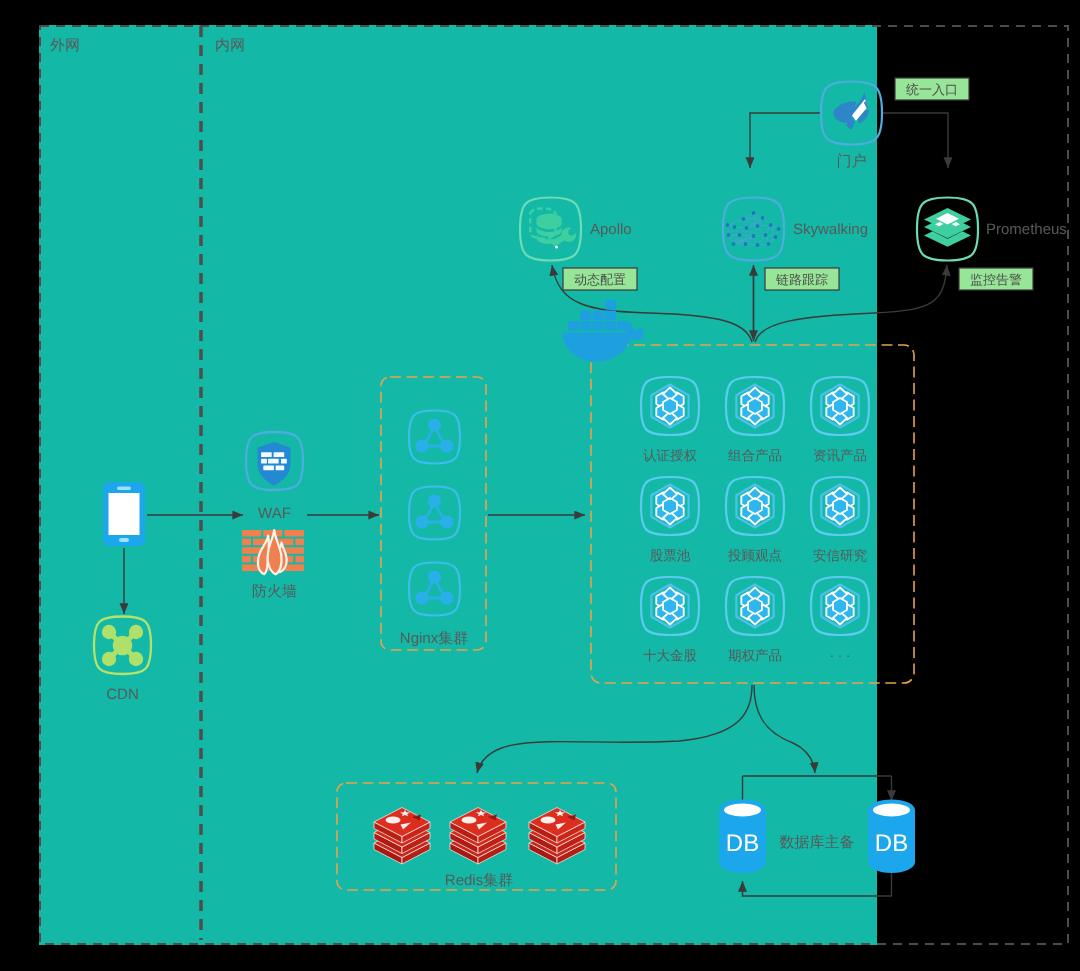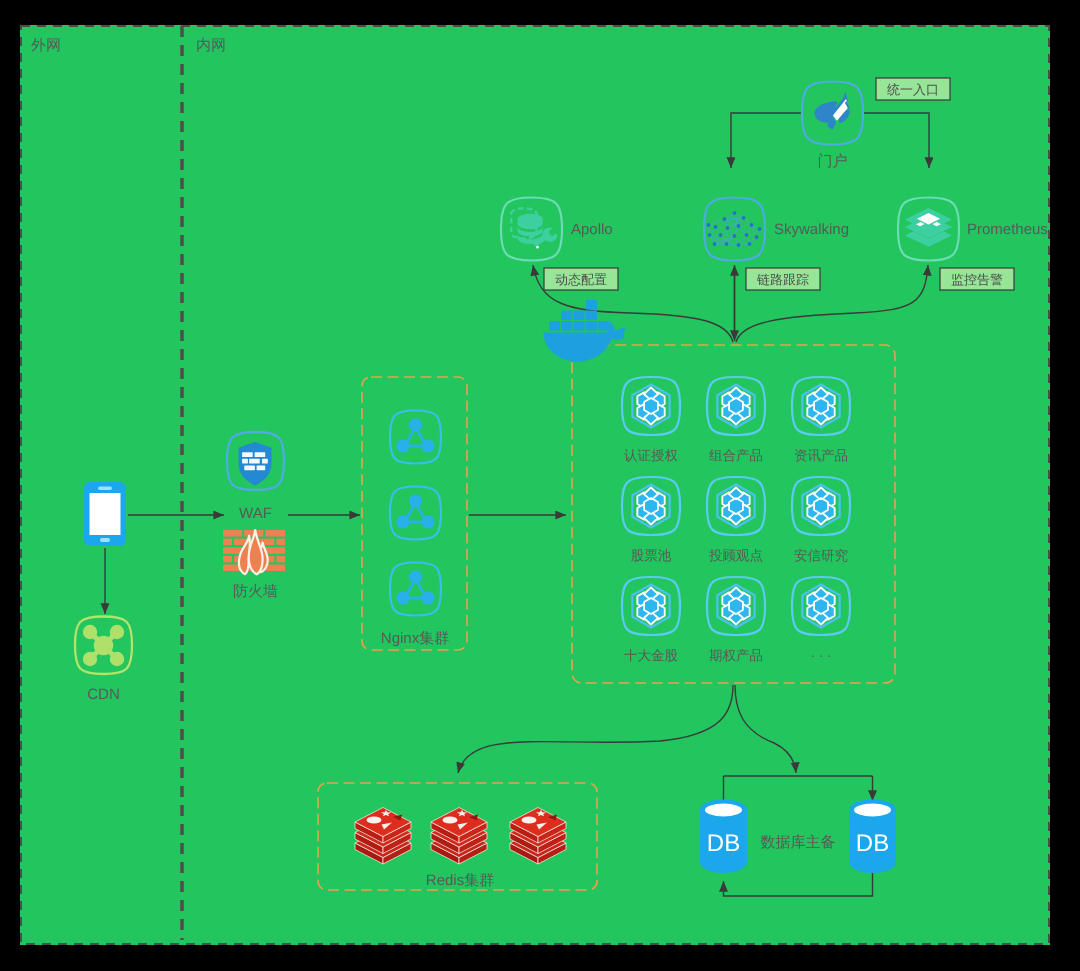--- a/index.html
+++ b/index.html
@@ -1,21 +1,21 @@
 <!DOCTYPE html>
 <html><head>
 <meta charset="utf-8">
 <title>System Architecture Diagram</title>
 <style>
   html,body{margin:0;padding:0;}
   body{width:1080px;height:971px;background:#000;overflow:hidden;
        -webkit-font-smoothing:antialiased;text-rendering:geometricPrecision;
        font-family:"Liberation Sans","DejaVu Sans",sans-serif;}
-  #canvas{position:absolute;left:20px;top:25px;width:1030px;height:920px;
-          background:#22c55e;}
+  #canvas{position:absolute;left:39px;top:25px;width:838px;height:920px;
+          background:#14b8a6;}
   svg.layer{position:absolute;left:0;top:0;width:1030px;height:920px;overflow:visible;}
   text{font-family:"Liberation Sans","DejaVu Sans",sans-serif;fill:#595959;}
   .zone-lbl{font-size:15px;}
   .node-lbl{font-size:15px;text-anchor:middle;}
   .node-lbl-l{font-size:15px;}
   .tag-lbl{font-size:13px;text-anchor:middle;fill:#4d4d4d;}
   .svc-lbl{font-size:13.5px;text-anchor:middle;}
   .db-lbl{font-size:24px;text-anchor:middle;fill:#fff;font-weight:300;}
 </style>
 </head>

